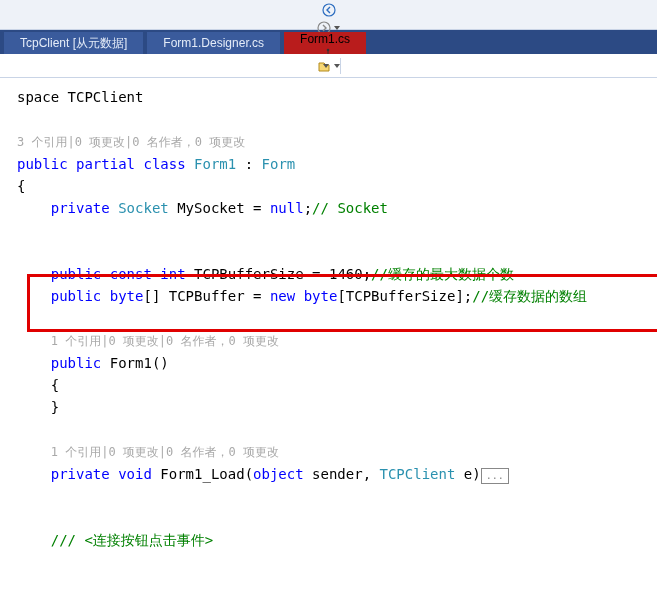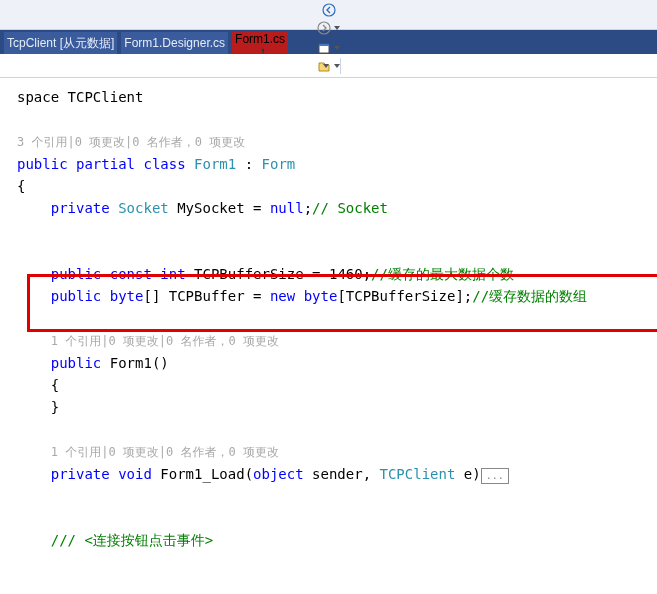--- a/index.html
+++ b/index.html
@@ -10,21 +10,21 @@
   .tb-btn { display:flex; align-items:center; justify-content:center; min-width:22px; height:22px; padding:0 2px; border:1px solid transparent; cursor:pointer; }
   .tb-btn svg { display:block; }
   .drop-arrow { border-top:4px solid #555; border-left:3px solid transparent; border-right:3px solid transparent; margin-left:3px; }
   .combo { background:#fff; border:1px solid #8ea7c9; height:20px; display:flex; align-items:center; padding:0 4px; font-size:12px; cursor:pointer; }
   .combo span { padding-right:14px; }
   .start-btn { display:flex; align-items:center; height:22px; padding:0 6px; cursor:pointer; }
   .play-icon { border-left:8px solid #2f8f2f; border-top:5px solid transparent; border-bottom:5px solid transparent; margin-right:4px; }
   .grip { width:6px; height:20px; background:repeating-linear-gradient(to bottom,#b5c4db 0,#b5c4db 1px,transparent 1px,transparent 3px); margin:0 2px; }
   
   .tabstrip { background:#2c4a84; height:24px; display:flex; align-items:flex-end; padding:0 4px; overflow:hidden; }
-  .tab { height:22px; display:flex; align-items:center; padding:0 3px; margin-right:4px; font-size:12px; cursor:pointer; white-space:nowrap; }
+  .tab { height:22px; display:flex; align-items:center; padding:0 16px; margin-right:4px; font-size:12px; cursor:pointer; white-space:nowrap; }
   .tab.inactive { background:#3a5b9c; color:#e4ecf8; }
   .tab.active { background:#b91c1c; color:#000;flex-direction:column; }
   .tab .pin { margin-left:6px; }
   .tab .x { margin-left:6px; font-weight:bold; }
   
   .crumb-bar { background:#fff; border-bottom:1px solid #c9d4e6; height:24px; display:flex; align-items:center; }
   .crumb-drop { width:16px; height:16px; display:flex; align-items:center; justify-content:center; margin:0 4px; cursor:pointer; }
   .crumb-sep { width:1px; height:16px; background:#c9d4e6; margin:0 4px; }
   .crumb-item { display:flex; align-items:center; gap:4px; cursor:pointer; padding:2px 4px; }
   .crumb-icon svg { display:block; }

